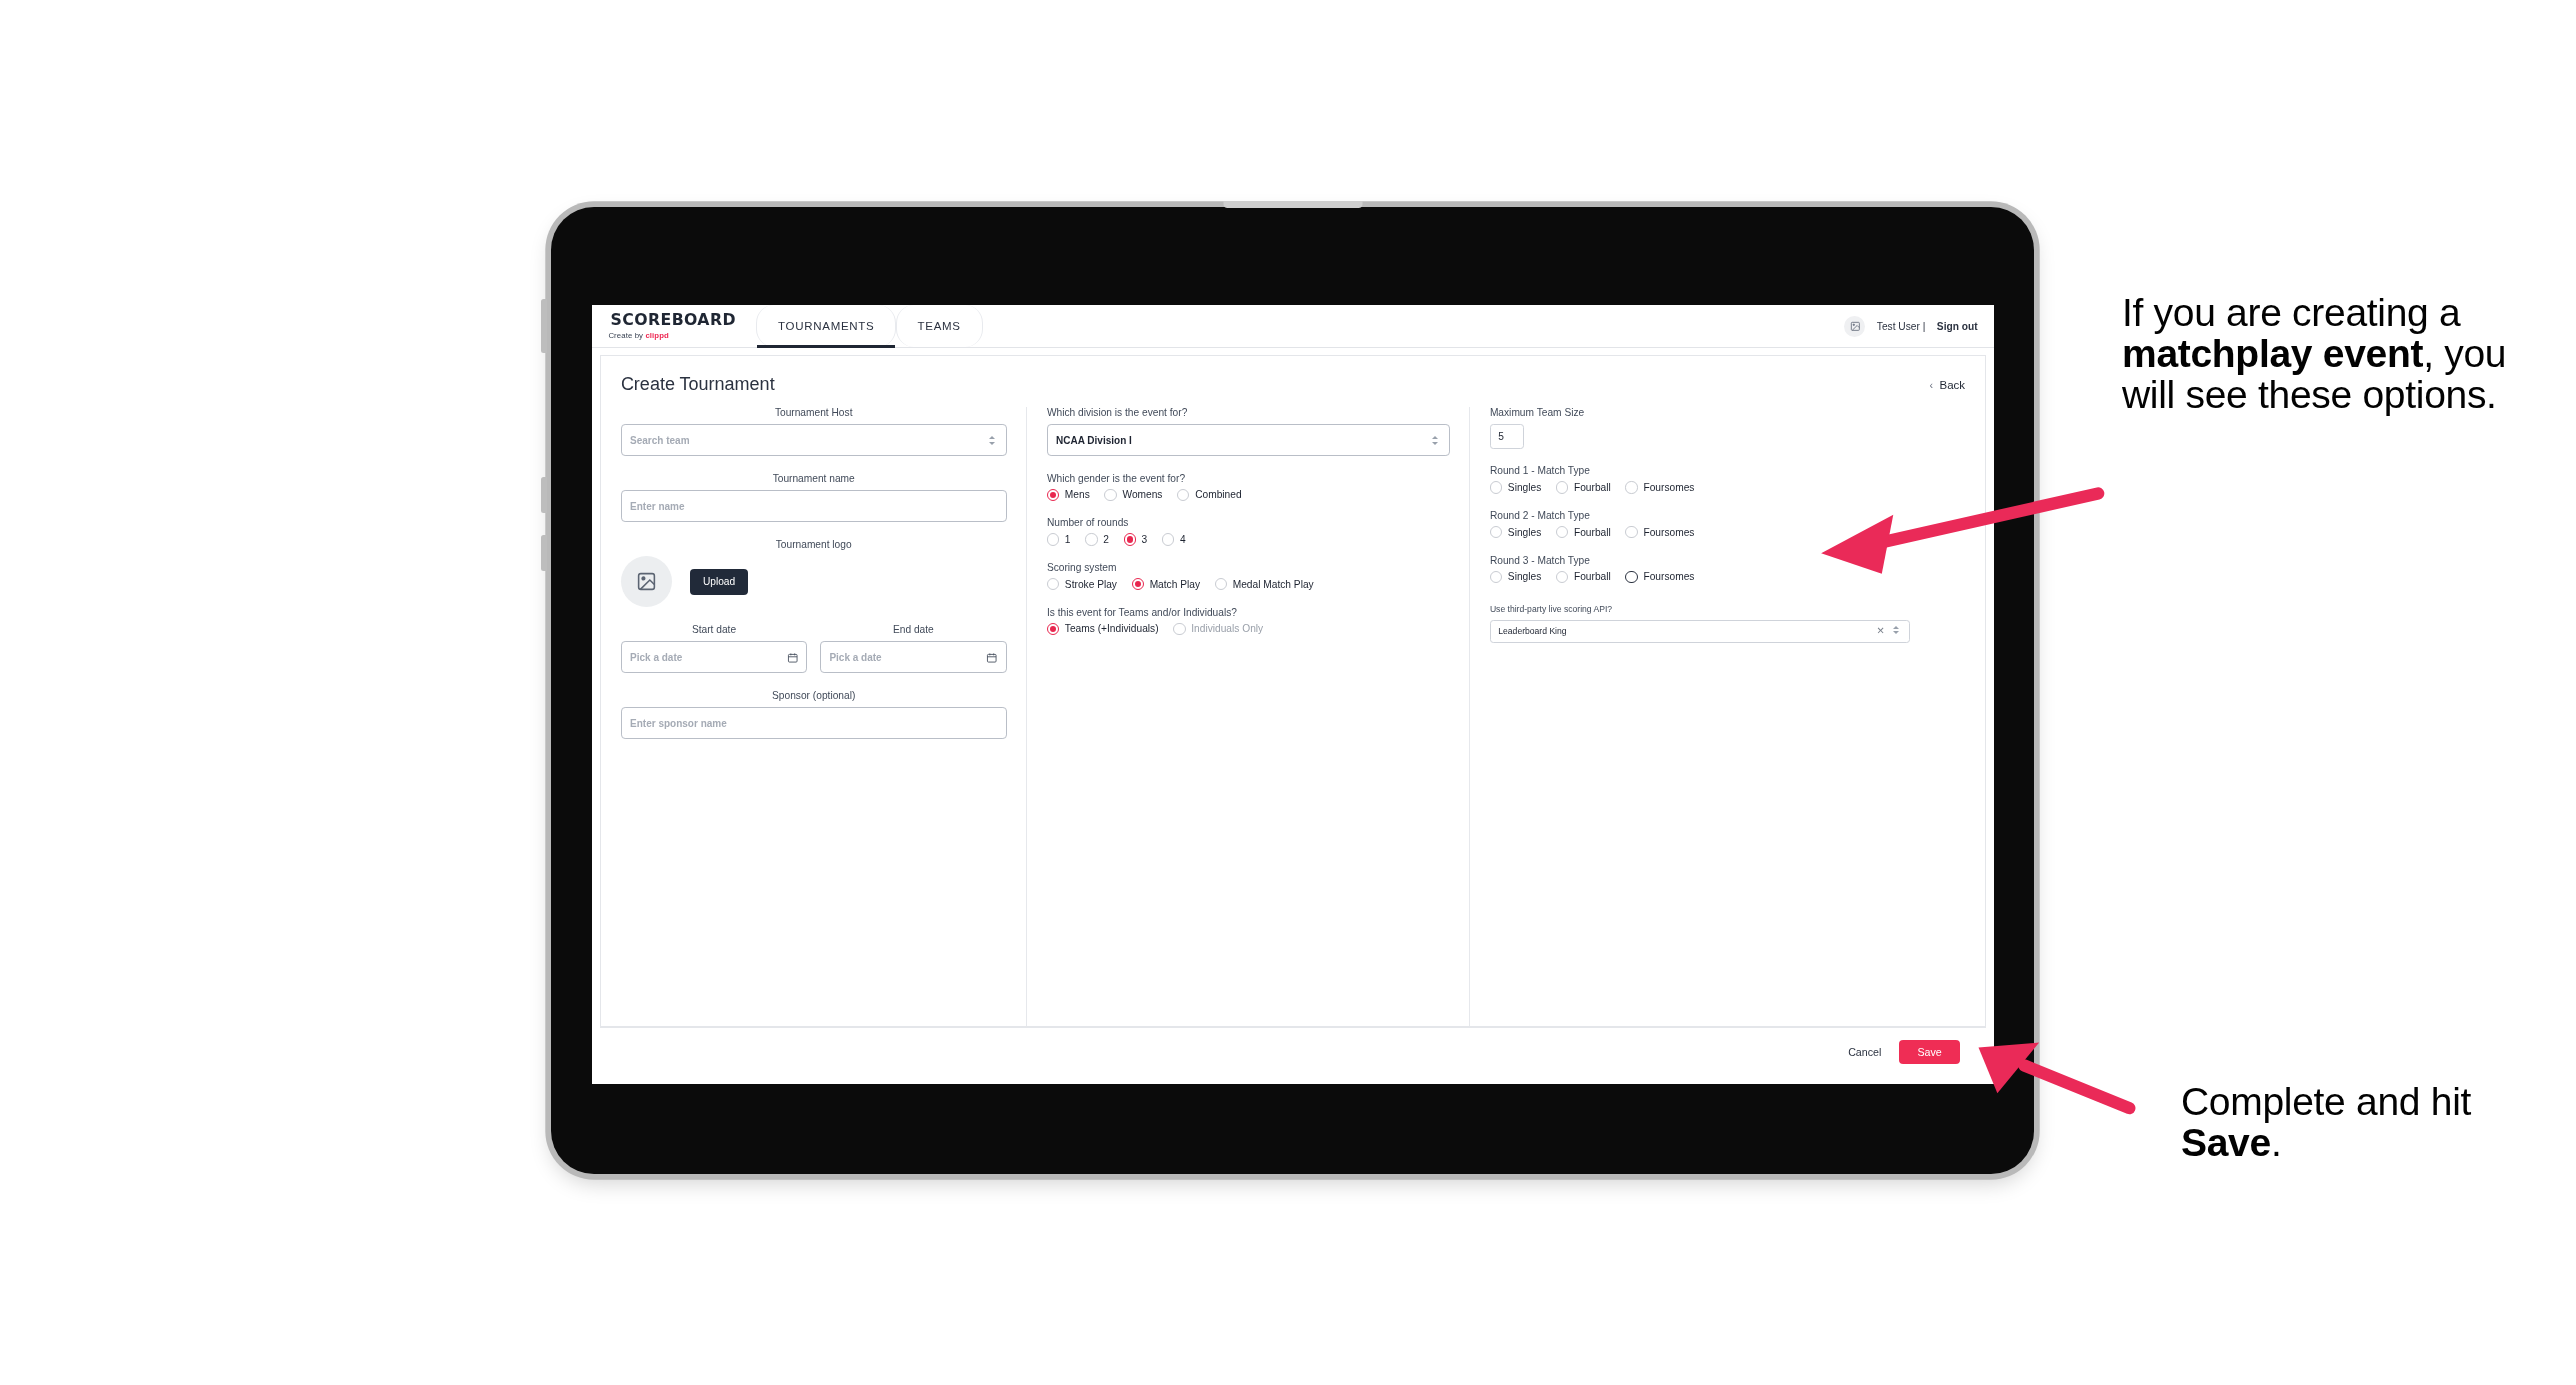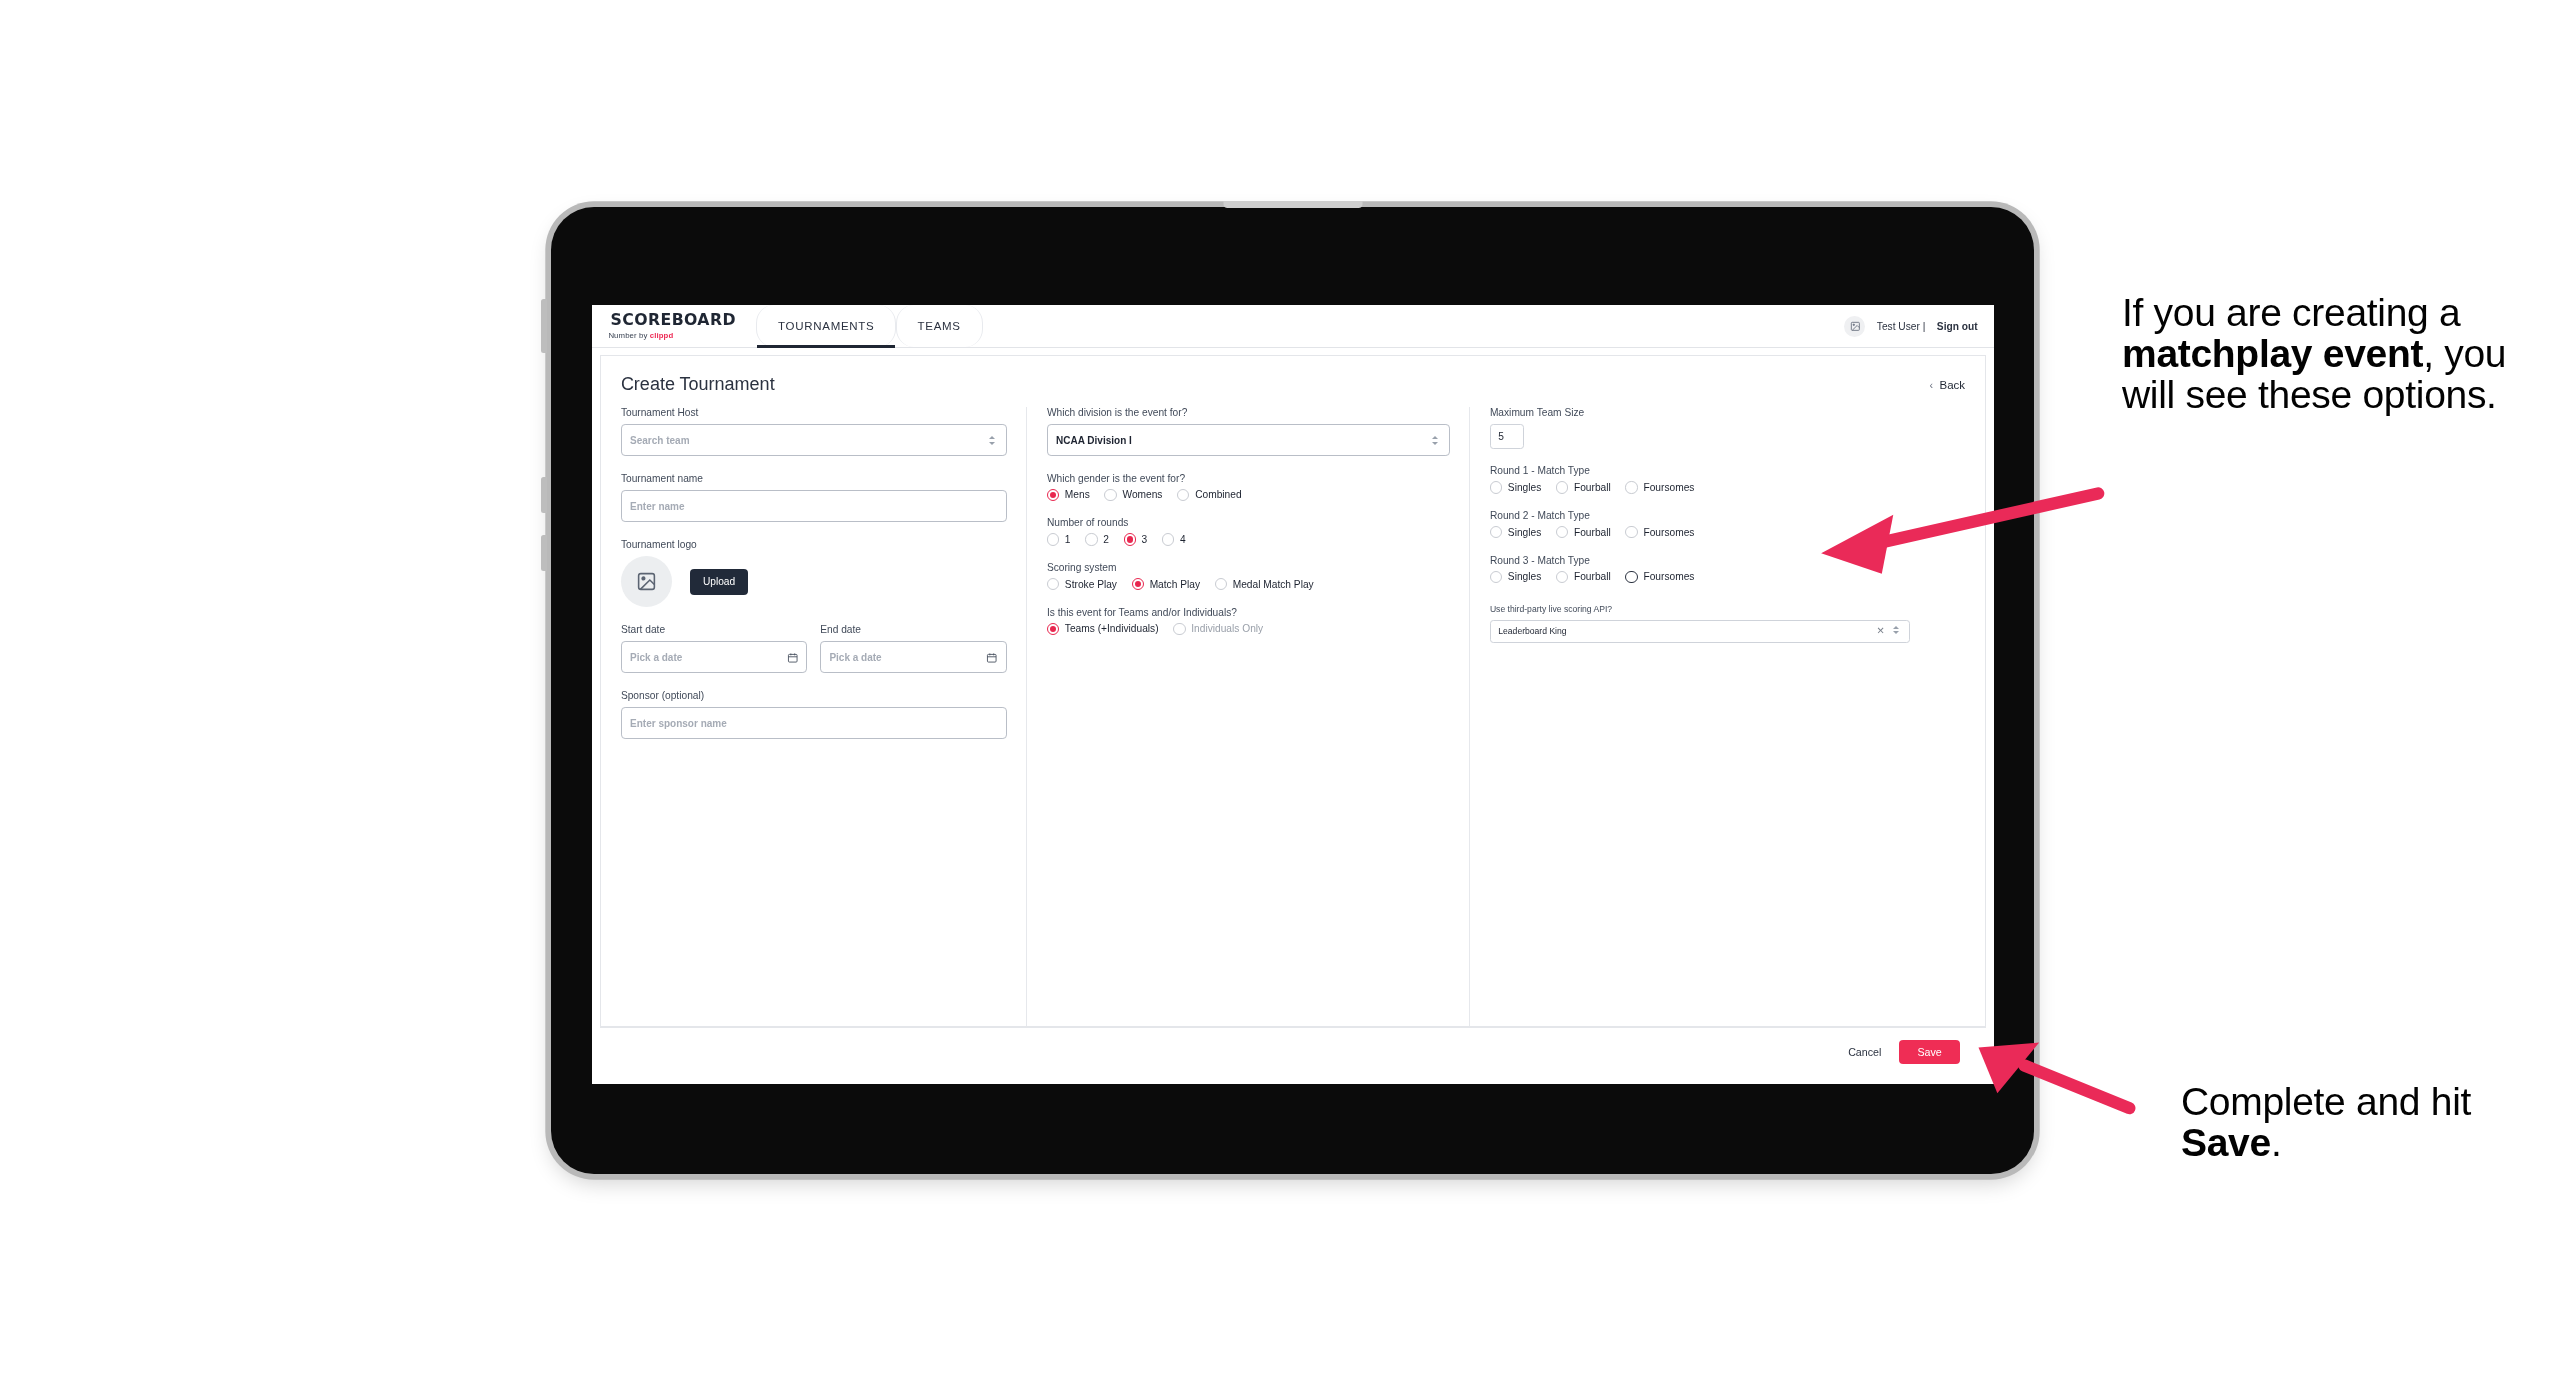--- a/index.html
+++ b/index.html
@@ -82,21 +82,21 @@
   .card-head {
     display:flex; align-items:center; justify-content:space-between;
     padding: 18px 19.7px 11.5px 19.7px;
   }
   .card-title { font-size: 18px; color:#2b3240; }
   .back-btn { display:flex; align-items:center; gap:6.6px; font-size:11.5px; color:#1f2633; cursor:pointer;}
   .back-chevron { font-size: 10.7px; color:#6b7280; }
 
   .cols { display:flex; flex:1; padding: 0 0 0 0; }
   .col { padding: 0 19.7px; }
-  .col-1 { width: 426px; border-right: 0.8px solid #e6e8ec; }
+  .col-1 { width: 426px; border-right: 0.8px solid #e6e8ec; text-align: center; }
   .col-2 { width: 443px; border-right: 0.8px solid #e6e8ec; }
   .col-3 { width: 459px; }
 
   .fld-label { font-size: 10.2px; color:#414a59; margin-bottom: 6.6px; }
   .fld-label.tight { margin-bottom: 4.9px; }
   .group { margin-bottom: 16.4px; }
 
   .input {
     height: 32px; border:0.8px solid #b9bec7; border-radius:4.1px;
     display:flex; align-items:center; padding: 0 8.2px;
@@ -188,21 +188,21 @@
     <div class="device-notch"></div>
     <div class="device-btn-a"></div>
     <div class="device-btn-b"></div>
     <div class="device-btn-c"></div>
 
     <div class="screen">
 
       <div class="topbar">
         <div class="brand">
           <div class="brand-name">SCOREBOARD</div>
-          <div class="brand-sub"><span>Number by </span><b>clippd</b></div>
+          <div class="brand-sub"><span>Create by </span><b>clippd</b></div>
         </div>
 
         <div class="navtabs">
           <div class="navtab active">
             <span>TOURNAMENTS</span>
           </div>
           <div class="navtab">
             <span>TEAMS</span>
           </div>
         </div>

